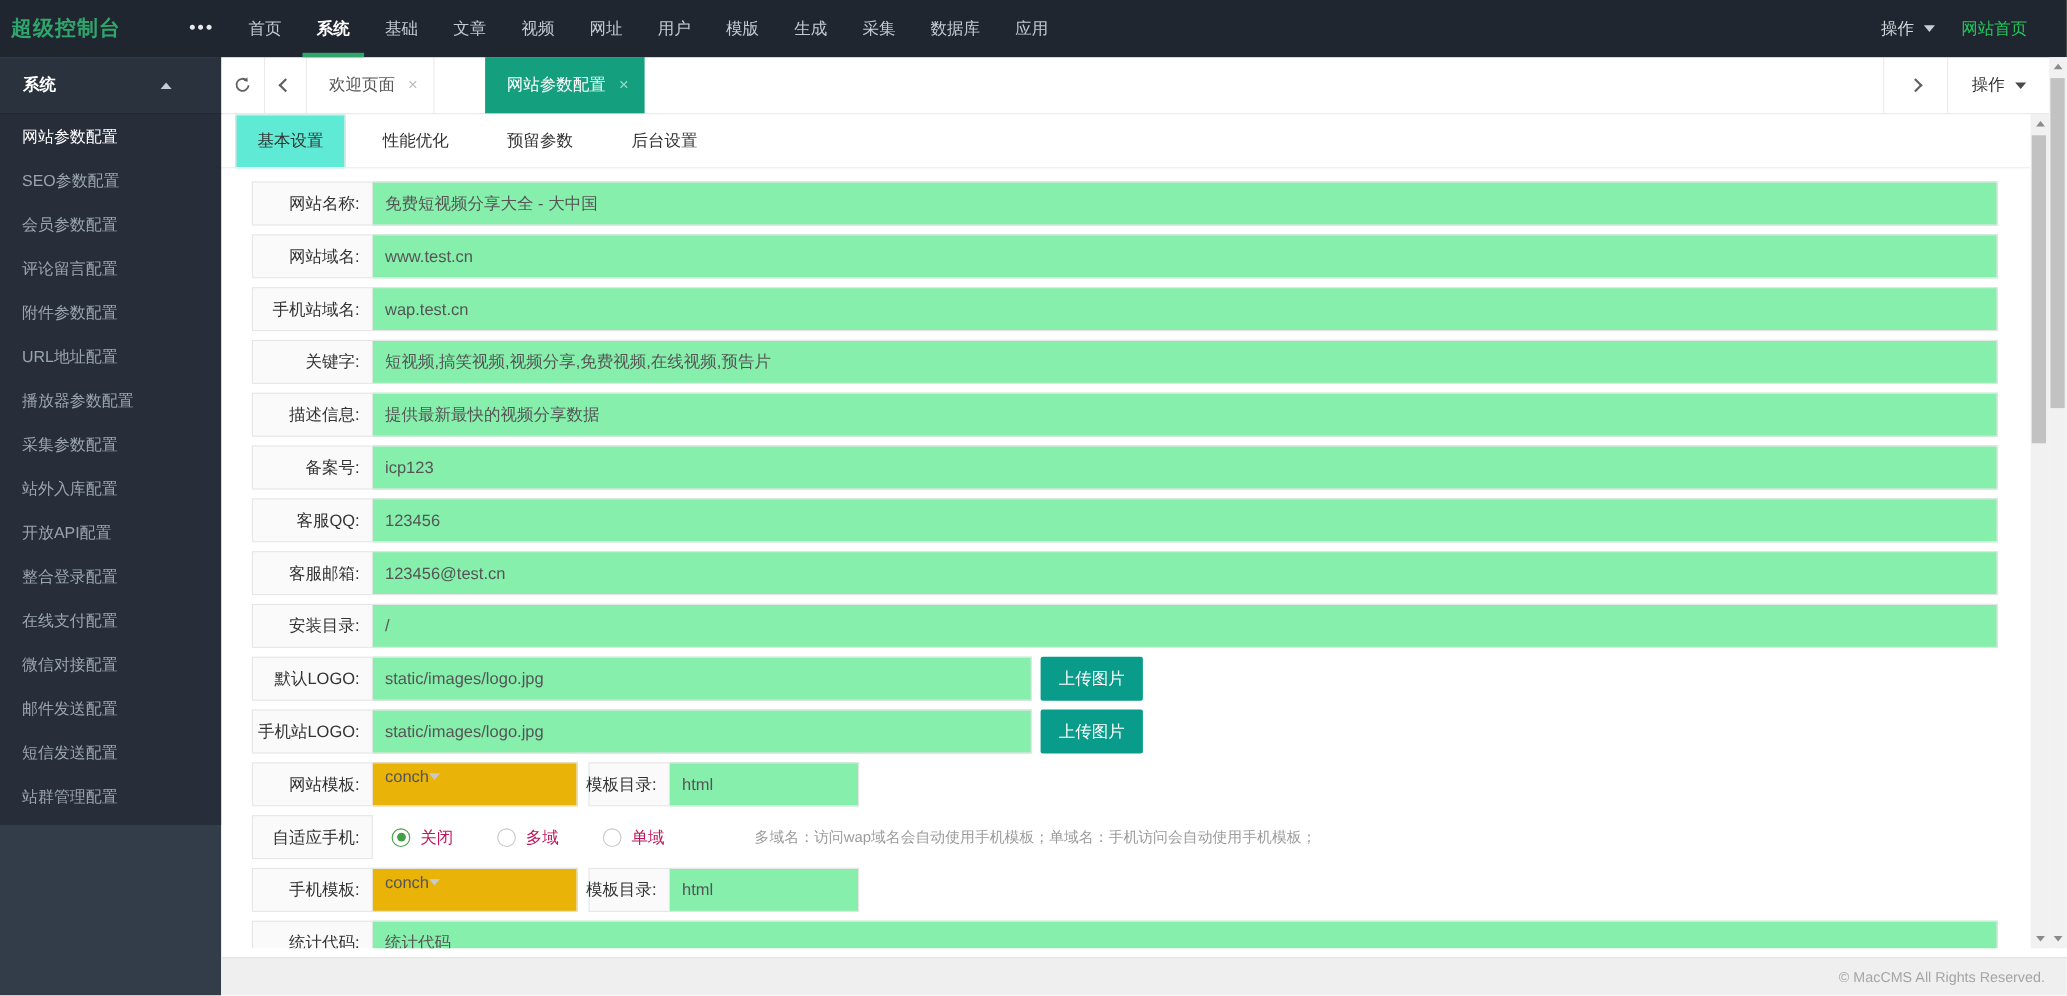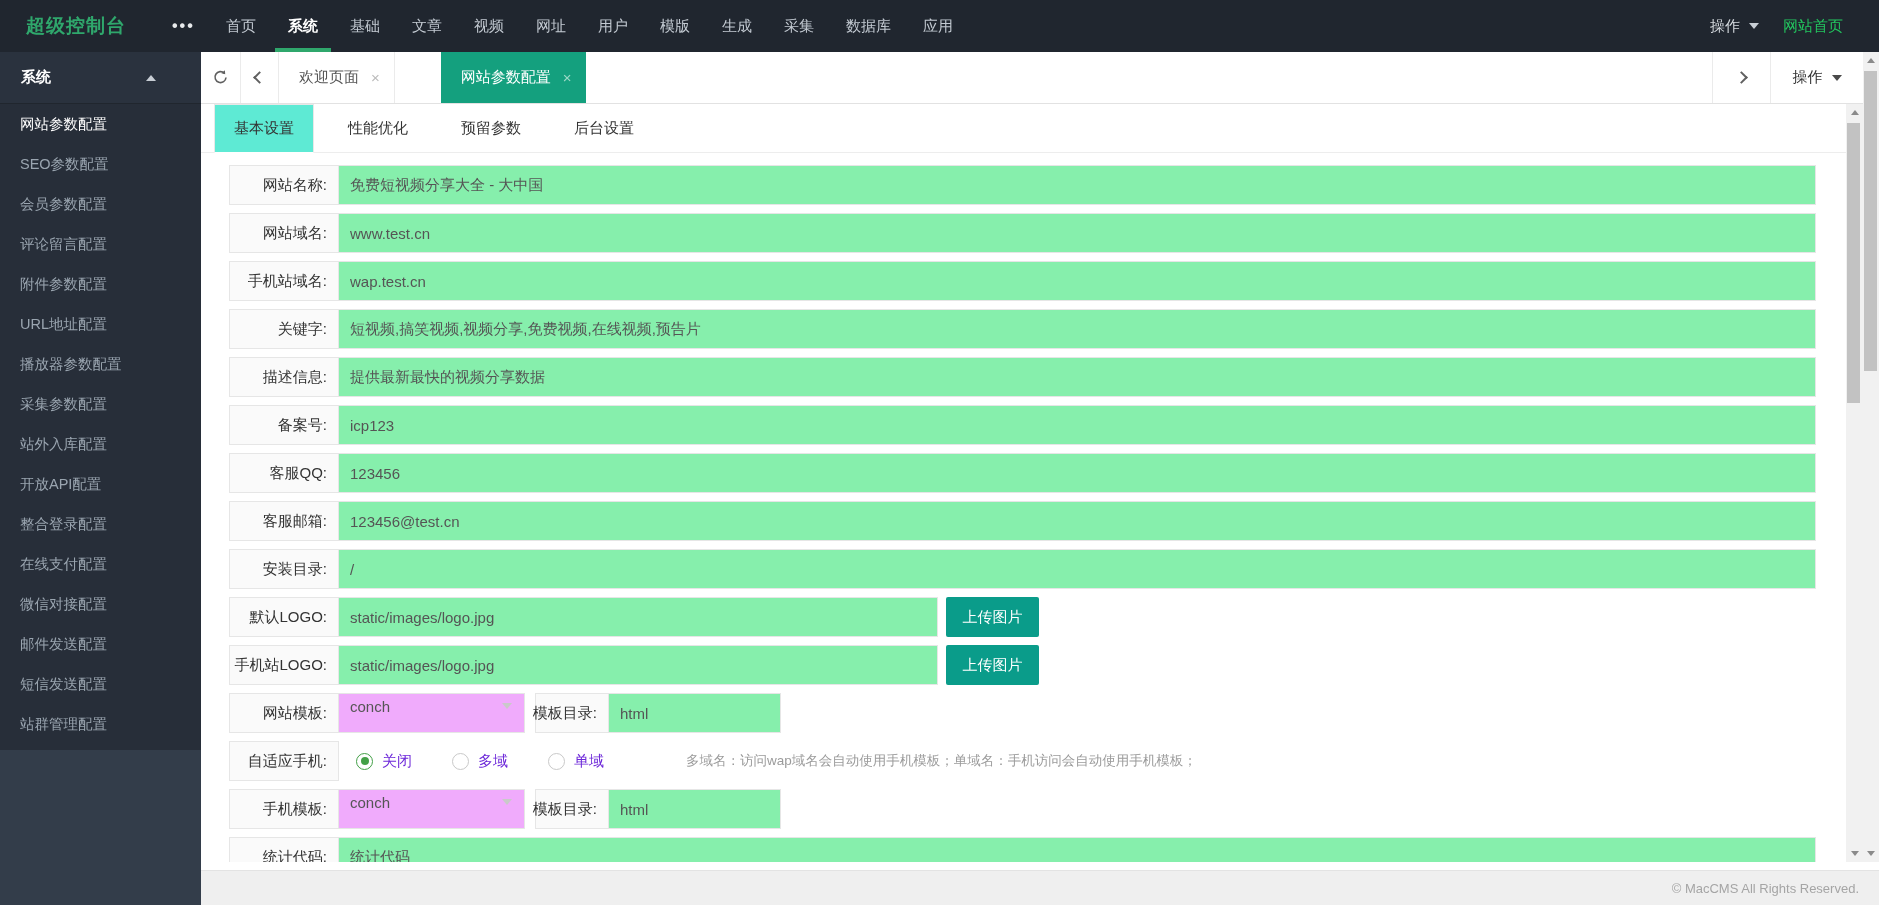--- a/index.html
+++ b/index.html
@@ -9,21 +9,21 @@
     --green-radio:#43A047;
   }
   *{margin:0;padding:0;box-sizing:border-box;}
   html,body{overflow:hidden;}
   body{
     width:1879px;height:905px;position:relative;background:#fff;
     font-family:"Liberation Sans","DejaVu Sans",sans-serif;
   }
   
   .topbar{position:absolute;left:0;top:0;width:1879px;height:52px;background:#20262F;display:flex;align-items:center;z-index:30;}
-  .logo{color:var(--green-accent);font-size:19px;font-weight:bold;padding-left:26px;width:172px;letter-spacing:1px;flex:none;}
+  .logo{color:var(--green-accent);font-size:19px;font-weight:bold;padding-left:10px;width:172px;letter-spacing:1px;flex:none;}
   .more-dots{color:#E8EAEC;font-size:16px;font-weight:bold;letter-spacing:2px;width:38px;flex:none;cursor:pointer;}
   .topnav{display:flex;height:100%;}
   .nav-item{position:relative;height:100%;display:flex;align-items:center;padding:0 16px;color:#C3CAD2;font-size:15px;cursor:pointer;white-space:nowrap;}
   .nav-item.active{color:#fff;font-weight:bold;}
   .nav-underline{position:absolute;left:50%;transform:translateX(-50%);bottom:0;width:56px;height:4px;background:var(--green-accent);}
   .topbar-right{margin-left:auto;display:flex;align-items:center;padding-right:36px;gap:24px;}
   .tb-action{color:#D4D9DE;font-size:15px;display:flex;align-items:center;gap:9px;cursor:pointer;}
   .caret-light{width:0;height:0;border-left:5px solid transparent;border-right:5px solid transparent;border-top:6px solid #C8CED5;}
   .tb-home{color:#22c55e;font-size:15px;cursor:pointer;}
   
@@ -56,31 +56,31 @@
   .page{position:absolute;left:0;top:0;right:17px;height:100%;overflow:hidden;background:#fff;}
   .content-tabs{height:49px;border-bottom:1px solid #EDEDED;padding-left:13px;display:flex;align-items:stretch;}
   .ctab{display:flex;align-items:center;padding:0 19px;font-size:15px;color:#333;cursor:pointer;margin-right:15px;white-space:nowrap;}
   .ctab.active{border:1px solid #E8E8E8;border-bottom:1px solid #fff;margin-bottom:-1px;background:#5eead4;}
   .form{padding:12px 30px 0 28px;}
   .frow{display:flex;height:40px;margin-bottom:8px;align-items:stretch;}
   .flabel{width:110px;flex:none;background:#FAFAFA;border:1px solid #E6E6E6;display:flex;align-items:center;justify-content:flex-end;padding-right:11px;font-size:15px;color:#333;white-space:nowrap;}
   .finput{flex:1;border:1px solid #E6E6E6;border-left:none;display:flex;align-items:center;padding-left:11px;font-size:15px;color:#555;background:#86efac;white-space:nowrap;overflow:hidden;}
   .finput.fixed{flex:none;width:599px;}
   .upload-btn{width:93px;flex:none;margin-left:8px;background:var(--green-btn);color:#fff;font-size:15px;display:flex;align-items:center;justify-content:center;border-radius:2px;cursor:pointer;border:none;}
-  .fselect{flex:none;width:186px;border:1px solid #E6E6E6;border-left:none;display:flex;align-items:center;justify-content:space-between;padding:0 12px 14px 11px;font-size:15px;color:#555;cursor:pointer;background:#f0abfc;}
+  .fselect{flex:none;width:186px;border:1px solid #E6E6E6;border-left:none;display:flex;align-items:center;padding:0 12px 14px 11px;font-size:15px;color:#555;cursor:pointer;background:#eab308;}
   .sel-caret{width:0;height:0;border-left:5px solid transparent;border-right:5px solid transparent;border-top:6px solid #C9C9C9;}
   .flabel.second{margin-left:10px;width:74px;}
   .finput.second{flex:none;width:172px;}
   .radio-zone{display:flex;align-items:center;margin-left:17px;}
   .radio-opt{display:flex;align-items:center;margin-right:40px;cursor:pointer;}
   .radio-circle{width:17px;height:17px;border:1px solid #C9C9C9;border-radius:50%;display:flex;align-items:center;justify-content:center;background:#fff;flex:none;}
   .radio-opt.checked .radio-circle{border-color:var(--green-radio);}
   .radio-dot{width:8px;height:8px;border-radius:50%;background:transparent;}
   .radio-opt.checked .radio-dot{background:var(--green-radio);}
-  .radio-label{font-size:15px;color:#6d28d9;margin-left:9px;}
+  .radio-label{font-size:15px;color:#be185d;margin-left:9px;}
   .radio-hint{font-size:13.5px;color:#9B9B9B;margin-left:42px;white-space:nowrap;text-align:right;}
   
   .footer{position:absolute;left:201px;bottom:0;width:1678px;height:35px;background:#EFEFEF;border-top:1px solid #E3E3E3;display:flex;align-items:center;justify-content:flex-end;padding-right:20px;font-size:13px;color:#A5A5A5;z-index:25;}
   
   .sb{background:#F1F1F1;}
   .sb-outer{position:absolute;right:0;top:52px;width:16px;height:810px;z-index:40;}
   .sb-inner{position:absolute;right:0;top:0;width:17px;height:100%;}
   .sb-arrow{position:absolute;left:0;right:0;height:17px;display:flex;align-items:center;justify-content:center;cursor:pointer;}
   .sb-arrow.up{top:0;}
   .sb-arrow.down{bottom:0;}

